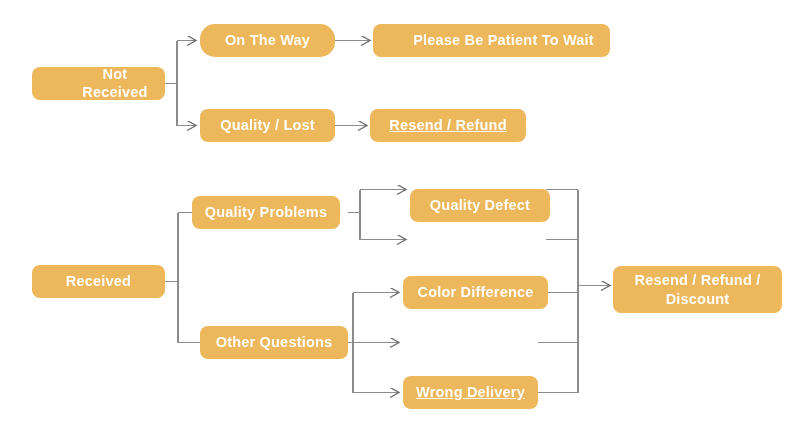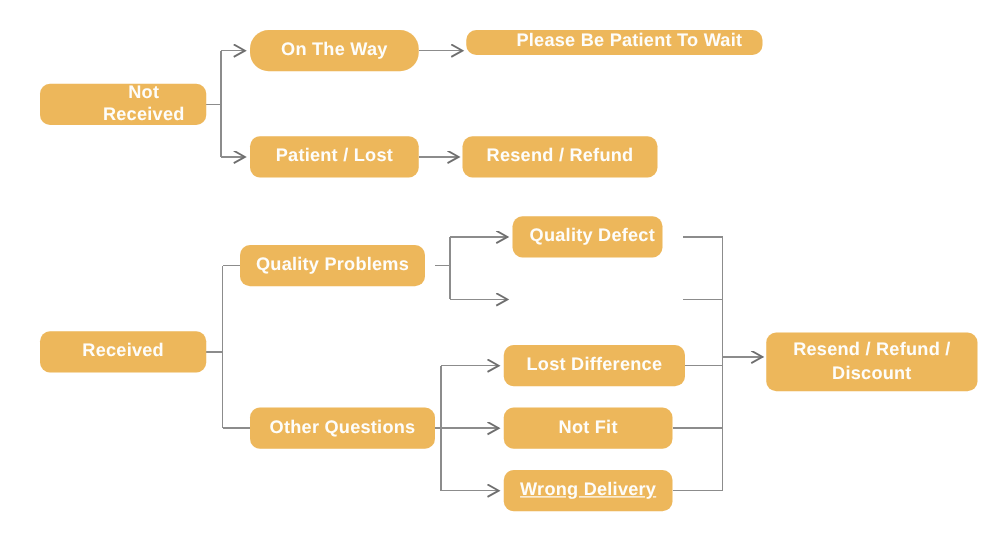--- a/index.html
+++ b/index.html
@@ -103,56 +103,53 @@
   </svg>
 
   <div class="node" style="left:32px; top:67px; width:133px; height:33px;padding-left:39px;">
     <span>Not Received</span>
   </div>
 
   <div class="node" style="left:200px; top:24px; width:135px; height:33px;border-radius:15px;">
     <span>On The Way</span>
   </div>
 
-  <div class="node" style="left:373px; top:24px; width:237px; height:20px;padding-left:30px;">
+  <div class="node" style="left:373px; top:24px; width:237px; height:33px;padding-left:30px;">
     <span>Please Be Patient To Wait</span>
   </div>
 
   <div class="node" style="left:200px; top:109px; width:135px; height:33px;">
-    <span>Patient / Lost</span>
+    <span>Quality / Lost</span>
   </div>
 
-  <div class="node" style="left:370px; top:109px; width:156px; height:33px;">
+  <div class="node" style="left:370px; top:109px; width:156px; height:33px;text-decoration:underline;">
     <span>Resend / Refund</span>
   </div>
 
   <div class="node" style="left:32px; top:265px; width:133px; height:33px;">
     <span>Received</span>
   </div>
 
   <div class="node" style="left:192px; top:196px; width:148px; height:33px;">
     <span>Quality Problems</span>
   </div>
 
   <div class="node" style="left:200px; top:326px; width:148px; height:33px;">
     <span>Other Questions</span>
   </div>
 
-  <div class="node" style="left:410px; top:173px; width:120px; height:33px;justify-content:flex-end;">
+  <div class="node" style="left:410px; top:189px; width:140px; height:33px;">
     <span>Quality Defect</span>
   </div>
 
 
   <div class="node" style="left:403px; top:276px; width:145px; height:33px;">
-    <span>Lost Difference</span>
+    <span>Color Difference</span>
   </div>
 
-  <div class="node" style="left:403px; top:326px; width:135px; height:33px;">
-    <span>Not Fit</span>
-  </div>
 
   <div class="node" style="left:403px; top:376px; width:135px; height:33px;text-decoration:underline;">
     <span>Wrong Delivery</span>
   </div>
 
   <div class="node two-line" style="left:613px; top:266px; width:169px; height:47px;">
     <span>Resend / Refund / Discount</span>
   </div>
 
 </div>

